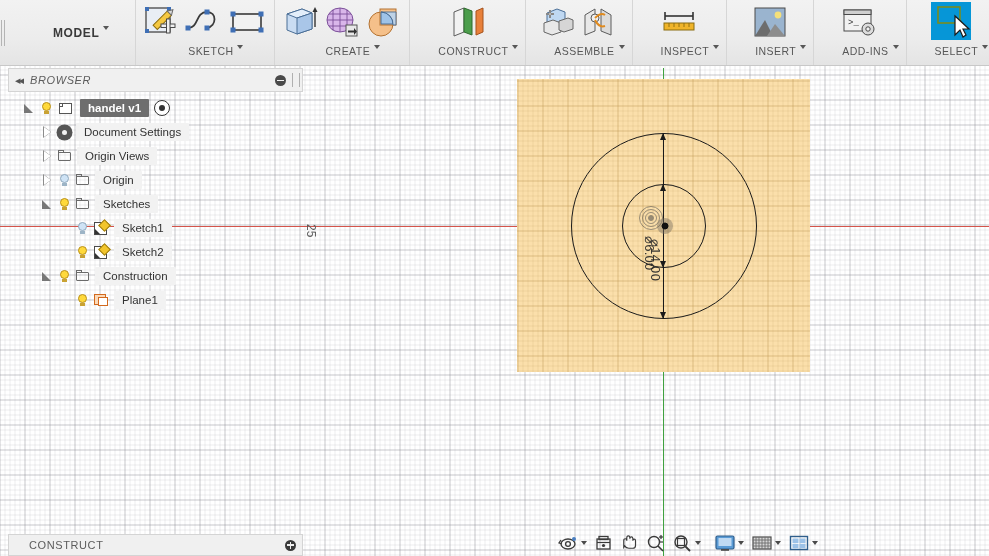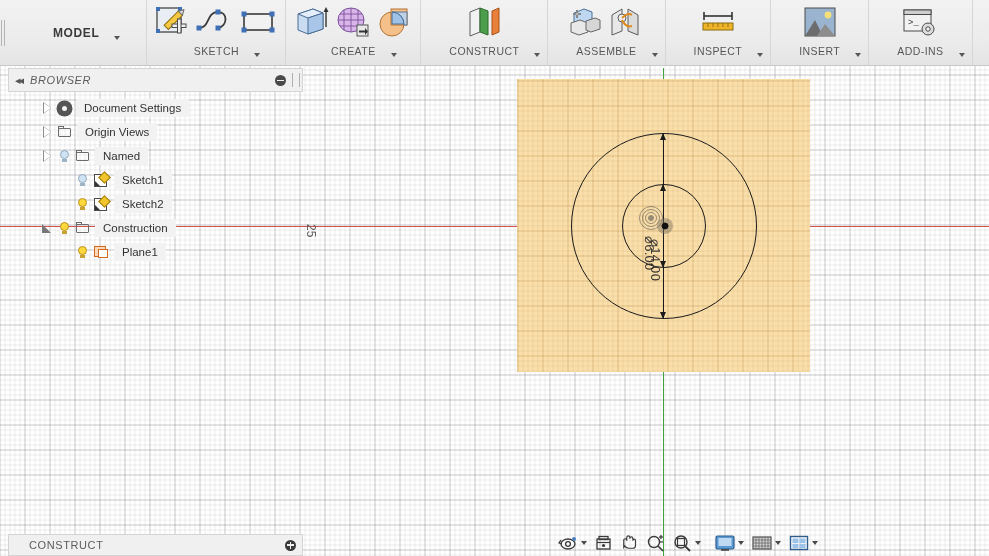--- a/index.html
+++ b/index.html
@@ -73,21 +73,21 @@
     border-bottom:1px solid #c8c8c8;display:flex;align-items:stretch;
     box-sizing:border-box;
   }
   .grip{width:12px;display:flex;align-items:center;justify-content:center;}
   .grip span{display:block;width:1px;height:26px;background:#b4b4b4;margin:0 1px;}
   .rgroup{display:flex;flex-direction:column;align-items:center;justify-content:flex-start;
           padding:4px 7px 0 7px;position:relative;box-sizing:border-box;}
   .rgroup+.rgroup{border-left:1px solid #d6d6d6;}
   .ricons{display:flex;align-items:center;gap:6px;height:40px;}
   .rlabel{font-size:10.5px;color:#575757;letter-spacing:.45px;margin-top:1px;
-          display:flex;align-items:flex-end;gap:15px;white-space:nowrap;padding-left:21px;}
+          display:flex;align-items:flex-start;gap:4px;white-space:nowrap;padding-left:21px;}
   .caret{width:0;height:0;border-left:3.5px solid transparent;border-right:3.5px solid transparent;
          border-top:4.5px solid #575757;display:inline-block;}
   #modelgroup{justify-content:center;padding:0 26px;}
   #modelgroup .rlabel{font-size:12px;color:#3a3a3a;letter-spacing:.6px;margin-top:0;font-weight:bold;}
 
   
   #browser{
     position:absolute;left:8px;top:68px;width:295px;height:24px;
     background:#f0f0f0;border:1px solid #d4d4d4;box-sizing:border-box;
     display:flex;align-items:center;
@@ -420,20 +420,34 @@
 </div>
 
 <div id="browser">
   <span class="dblchev">◂◂</span>
   <span class="bt">BROWSER</span>
   <span class="circminus"></span>
   <span class="endgrip"></span>
 </div>
 
 <div id="tree">
+    <div class="trow sel">
+      <span class="ind" style="width:14px"></span>
+      <span class="tri open"></span>
+      <span class="bulb">
+        <b></b>
+        <i></i>
+      </span>
+      <span class="cube">
+        <b></b>
+        <i></i>
+      </span>
+      <span class="tlabel">handel v1</span>
+      <span class="eye"></span>
+    </div>
     <div class="trow">
       <span class="ind" style="width:32px"></span>
       <span class="tri closed"></span>
       <span class="gear">
         <b></b>
         <i></i>
       </span>
       <span class="tlabel">Document Settings</span>
     </div>
     <div class="trow">
@@ -449,21 +463,34 @@
       <span class="ind" style="width:32px"></span>
       <span class="tri closed"></span>
       <span class="bulb off">
         <b></b>
         <i></i>
       </span>
       <span class="folder">
         <b></b>
         <i></i>
       </span>
-      <span class="tlabel">Named</span>
+      <span class="tlabel">Origin</span>
+    </div>
+    <div class="trow">
+      <span class="ind" style="width:32px"></span>
+      <span class="tri open"></span>
+      <span class="bulb">
+        <b></b>
+        <i></i>
+      </span>
+      <span class="folder">
+        <b></b>
+        <i></i>
+      </span>
+      <span class="tlabel">Sketches</span>
     </div>
     <div class="trow">
       <span class="ind" style="width:50px"></span>
       <span class="tri"></span>
       <span class="bulb off">
         <b></b>
         <i></i>
       </span>
       <span class="skicon">
         <b></b>

